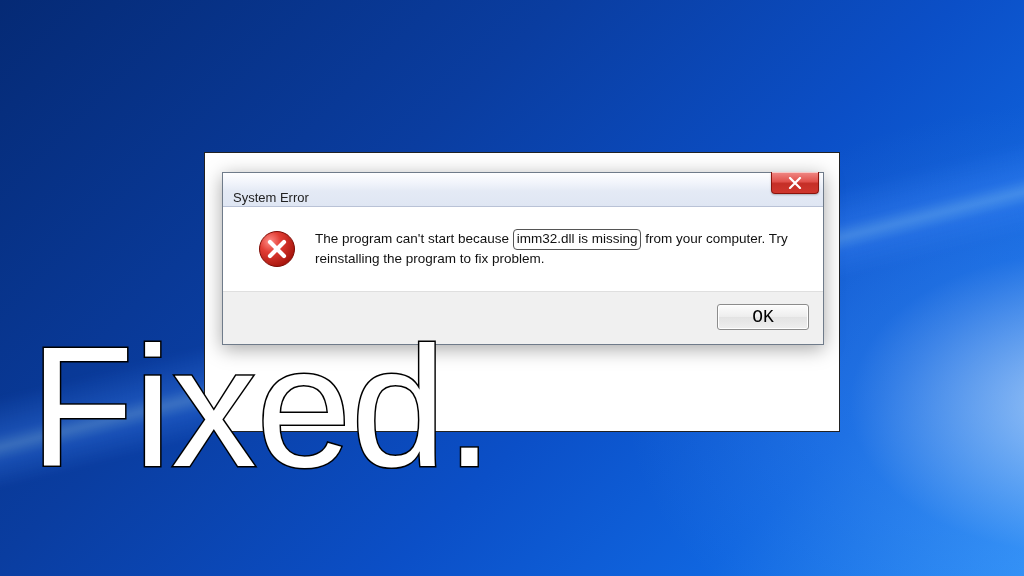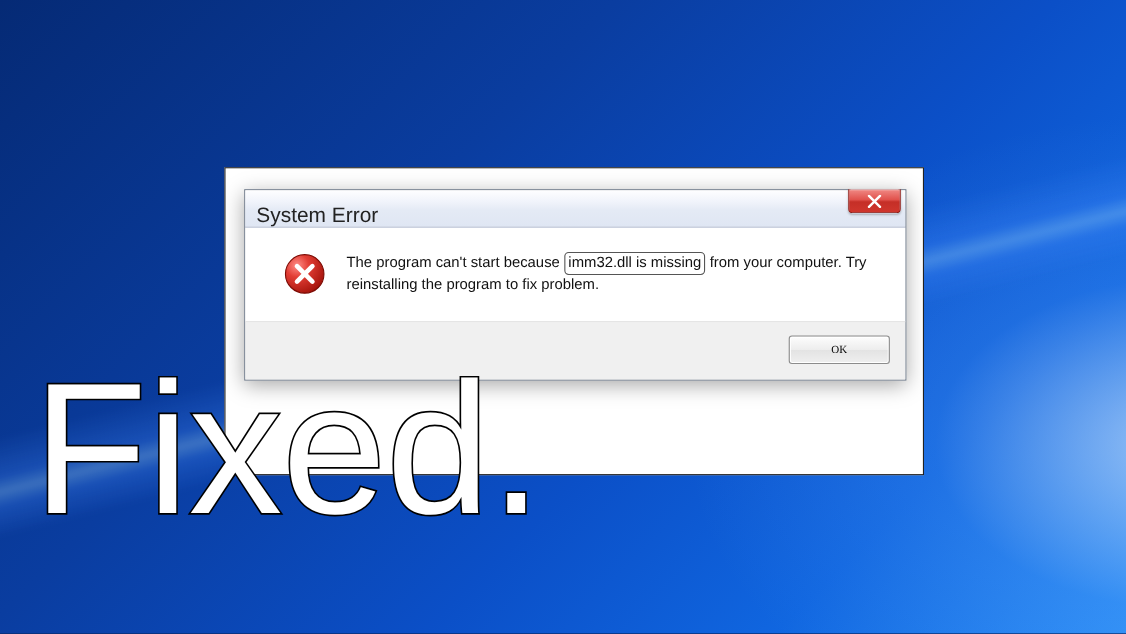--- a/index.html
+++ b/index.html
@@ -47,21 +47,21 @@
     .titlebar {
       position: relative;
       height: 34px;
       background: linear-gradient(180deg, #fefeff 0%, #f1f4fb 30%, #e4eaf5 55%, #dfe6f3 100%);
       border-bottom: 1px solid #b9c2d6;
       display: flex;
       align-items: center;
       padding-left: 10px;
     }
     .titlebar-title {
-      font-size: 19px;
+      font-size: 13px;
       color: #222;
       margin-top: 15px;
     }
     .close-btn {
       position: absolute;
       right: 4px;
       top: -1px;
       width: 48px;
       height: 22px;
       background: linear-gradient(180deg, #f08a86 0%, #e1524c 45%, #c52f27 55%, #cf362d 100%);
@@ -99,22 +99,22 @@
       justify-content: flex-end;
       padding: 12px 14px 14px;
       background: #f0f0f0;
     }
     .ok-btn {
       min-width: 92px;
       height: 26px;
       background: linear-gradient(180deg, #fdfdfd, #ededed 50%, #e3e3e3 51%, #efefef);
       border: 1px solid #8c8c8c;
       border-radius: 3px;
-      font-size: 10px;
-      font-family: Liberation Serif, serif;
+      font-size: 18px;
+      font-family: Liberation Mono, monospace;
       cursor: pointer;
       box-shadow: inset 0 0 0 1px #fff;
     }
     .overlay-text {
       position: absolute;
       left: 30px;
       top: 296px;
       height: 220px;
       width: 480px;
     }

